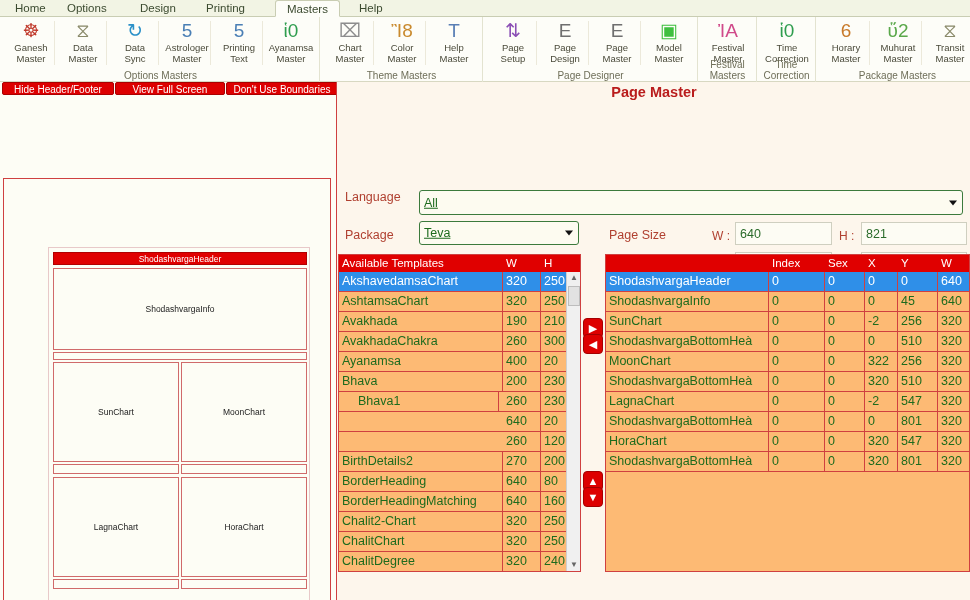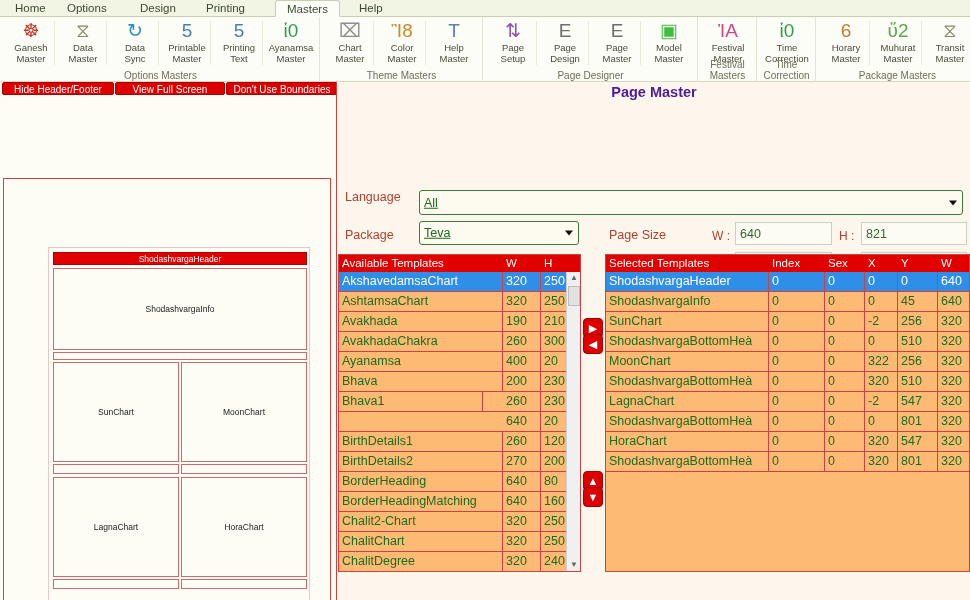--- a/index.html
+++ b/index.html
@@ -81,21 +81,21 @@
   .tbox.header { background:#e00000; border-color:#b00000; color:#fff; }
   .tbox .cap { position:absolute; left:0; width:100%; top:50%; transform:translateY(-50%); }
 
   
   #rightpanel {
     position:absolute; left:336px; top:82px; width:634px; height:518px;
     background:#fdf6ec; border-left:1px solid #cf4040;
   }
   #pmtitle {
     position:absolute; left:0; top:2px; width:634px; text-align:center;
-    font-size:14.5px; font-weight:bold; color:#4c1d95;
+    font-size:14.5px; font-weight:bold; color:#b91c1c;
   }
   .flabel { position:absolute; font-size:12.5px; color:#b04030; }
   .fsel {
     position:absolute; background:#fdfbf0; border:1px solid #3c7a3c;
     border-radius:3px; font-size:12.5px; color:#1d6b1d; line-height:1;
     padding-left:4px; cursor:pointer;
   }
   .fsel .txt { position:absolute; left:4px; top:50%; transform:translateY(-50%);text-decoration:underline; }
   .fsel .car {
     position:absolute; right:5px; top:50%; transform:translateY(-50%);
@@ -170,21 +170,21 @@
         </div>
         <div class="vsep" style="left: 52px;"></div>
         <div class="ritem" style="left: 107px;">
           <div class="ico ic-sync">↻</div>
           <div class="lbl">Data</div>
           <div class="lbl">Sync</div>
         </div>
         <div class="vsep" style="left: 104px;"></div>
         <div class="ritem" style="left: 159px;">
           <div class="ico ic-people">὆5</div>
-          <div class="lbl">Printable</div>
+          <div class="lbl">Astrologer</div>
           <div class="lbl">Master</div>
         </div>
         <div class="vsep" style="left: 156px;"></div>
         <div class="ritem" style="left: 211px;">
           <div class="ico ic-people">὆5</div>
           <div class="lbl">Printing</div>
           <div class="lbl">Text</div>
         </div>
         <div class="vsep" style="left: 208px;"></div>
         <div class="ritem" style="left: 263px;">
@@ -417,30 +417,29 @@
         <div class="gc" style="left: 0px; width: 164px;">Ayanamsa</div>
         <div class="gc" style="left: 164px; width: 38px;">400</div>
         <div class="gc last" style="left: 202px; width: 39px;">20</div>
       </div>
       <div class="grow" style="top: 117px; width: 227px;">
         <div class="gc" style="left: 0px; width: 164px;">Bhava</div>
         <div class="gc" style="left: 164px; width: 38px;">200</div>
         <div class="gc last" style="left: 202px; width: 39px;">230</div>
       </div>
       <div class="grow" style="top: 137px; width: 227px;">
-        <div class="gc" style="left: 0px; width: 144px;">Bhava1</div>
+        <div class="gc" style="left: 16px; width: 144px;">Bhava1</div>
         <div class="gc" style="left: 164px; width: 38px;">260</div>
         <div class="gc last" style="left: 202px; width: 39px;">230</div>
       </div>
       <div class="grow" style="top: 157px; width: 227px;">
         <div class="gc" style="left: 164px; width: 38px;">640</div>
         <div class="gc last" style="left: 202px; width: 39px;">20</div>
       </div>
       <div class="grow" style="top: 177px; width: 227px;">
-        <div class="gc" style="left: 0px; width: 164px;">BirthDetails1</div>
         <div class="gc" style="left: 164px; width: 38px;">260</div>
         <div class="gc last" style="left: 202px; width: 39px;">120</div>
       </div>
       <div class="grow" style="top: 197px; width: 227px;">
         <div class="gc" style="left: 0px; width: 164px;">BirthDetails2</div>
         <div class="gc" style="left: 164px; width: 38px;">270</div>
         <div class="gc last" style="left: 202px; width: 39px;">200</div>
       </div>
       <div class="grow" style="top: 217px; width: 227px;">
         <div class="gc" style="left: 0px; width: 164px;">BorderHeading</div>
@@ -468,21 +467,20 @@
         <div class="gc last" style="left: 202px; width: 39px;">240</div>
       </div>
       <div class="vscroll" style="left: 227px; top: 17px; height: 299px;">
         <div class="varrow" style="top: 0px;">▲</div>
         <div class="vthumb" style="top: 14px; height: 20px;"></div>
         <div class="varrow" style="bottom: 0px;">▼</div>
       </div>
     </div>
   <div class="grid" id="selgrid" style="left:268px; top:172px; width:365px; height:318px;">
       <div class="ghead">
-        <div class="gh" style="left: 0px; width: 163px;">Selected Templates</div>
         <div class="gh" style="left: 163px; width: 56px;">Index</div>
         <div class="gh" style="left: 219px; width: 40px;">Sex</div>
         <div class="gh" style="left: 259px; width: 33px;">X</div>
         <div class="gh" style="left: 292px; width: 40px;">Y</div>
         <div class="gh" style="left: 332px; width: 37px;">W</div>
       </div>
       <div class="grow sel" style="top: 17px; width: 363px;">
         <div class="gc" style="left: 0px; width: 163px;">ShodashvargaHeader</div>
         <div class="gc" style="left: 163px; width: 56px;">0</div>
         <div class="gc" style="left: 219px; width: 40px;">0</div>

